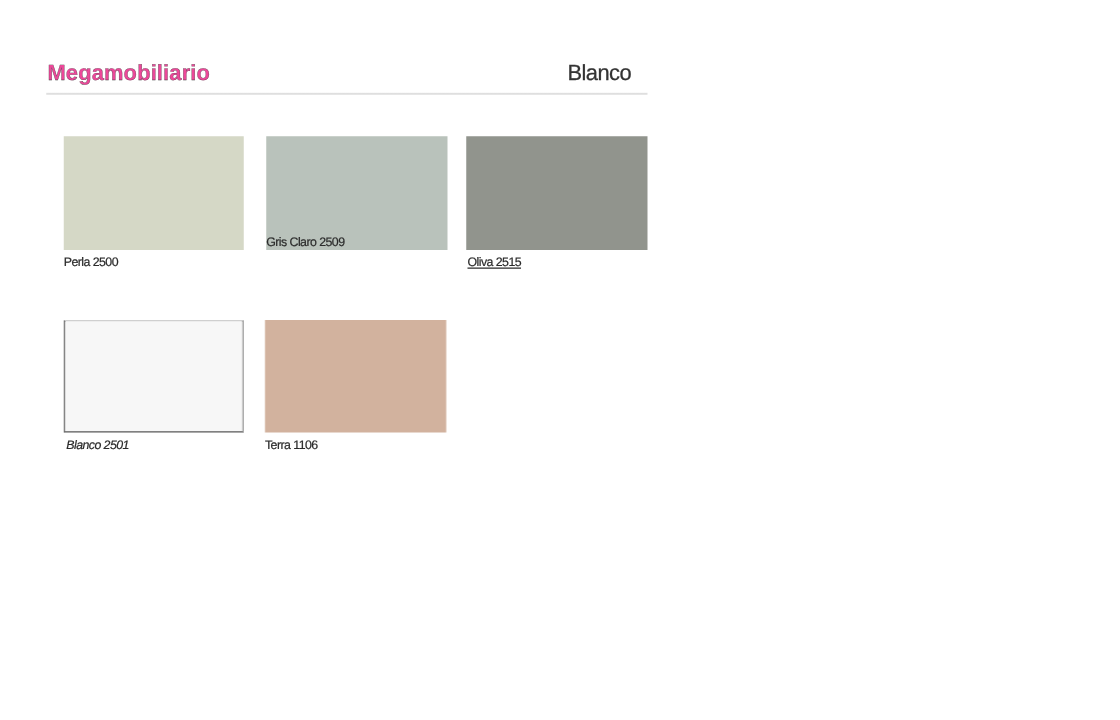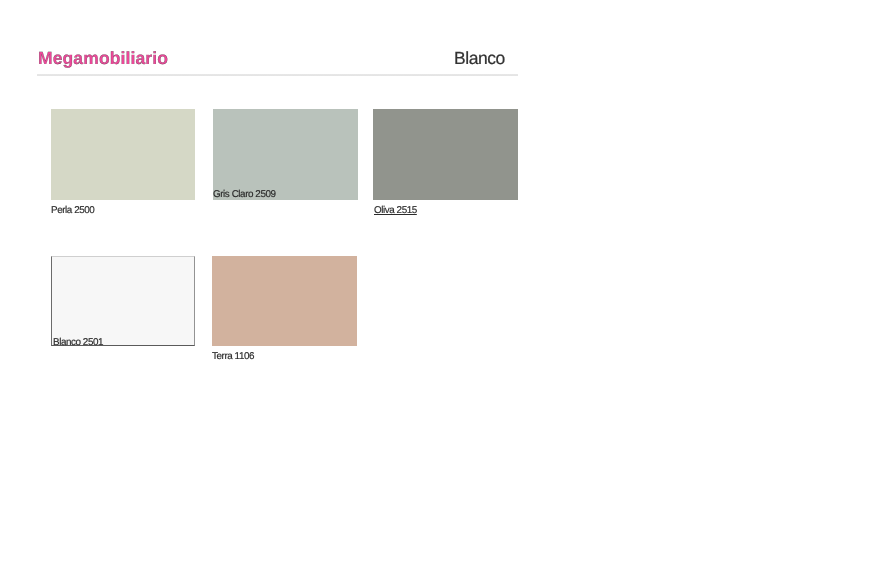--- a/index.html
+++ b/index.html
@@ -69,21 +69,21 @@
       <div class="label" style="left: 0px; top: 80px; color: rgb(43, 43, 43);">Gris Claro 2509</div>
     </div>
 
     <div class="cell" style="left: 373px; top: 109px; width: 145px;">
       <div class="swatch" style="width: 145px; height: 91px; background: rgb(145, 148, 141);"></div>
       <div class="label" style="left: 1px; top: 96px; color: rgb(43, 43, 43); text-decoration: underline;">Oliva 2515</div>
     </div>
 
     <div class="cell" style="left: 51px; top: 256px; width: 144px;">
       <div class="swatch" style="width: 144px; height: 90px; background: rgb(247, 247, 247); border-style: solid; border-width: 1px; border-color: rgb(207, 207, 207) rgb(147, 147, 147) rgb(90, 90, 90) rgb(107, 107, 107);"></div>
-      <div class="label" style="left: 2px; top: 81px; color: rgb(43, 43, 43);">Blanco 2501</div>
+      <div class="label" style="left: 2px; top: 95px; color: rgb(43, 43, 43); font-style: italic;">Blanco 2501</div>
     </div>
 
     <div class="cell" style="left: 212px; top: 256px; width: 145px;">
       <div class="swatch" style="width: 145px; height: 90px; background: rgb(210, 178, 158);"></div>
       <div class="label" style="left: 0px; top: 95px; color: rgb(43, 43, 43);">Terra 1106</div>
     </div>
 
   </div>
 
 </div>

